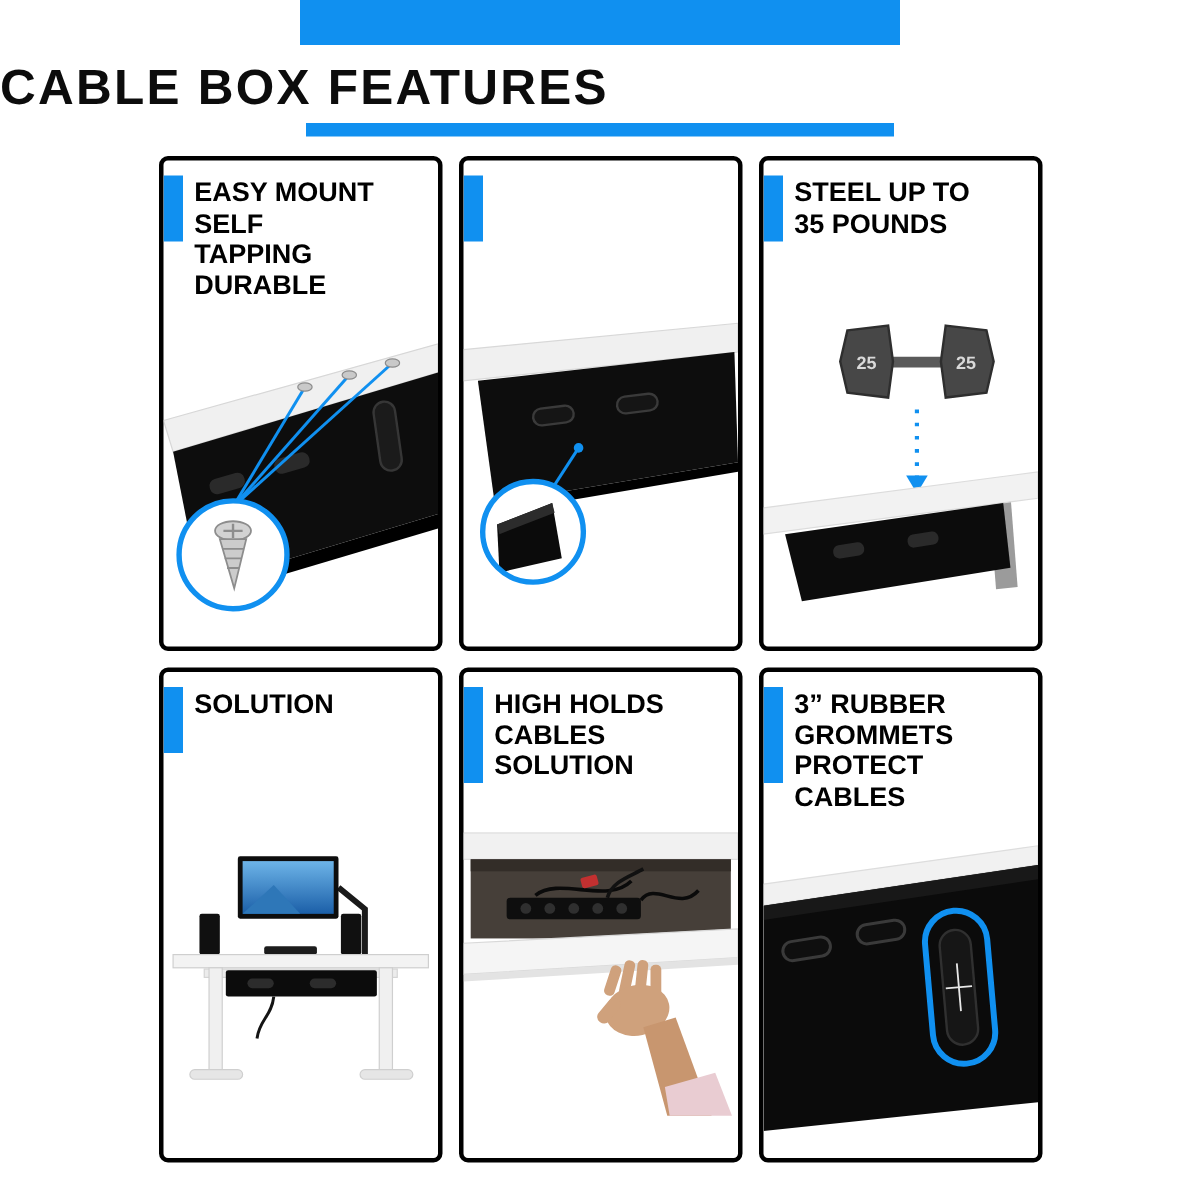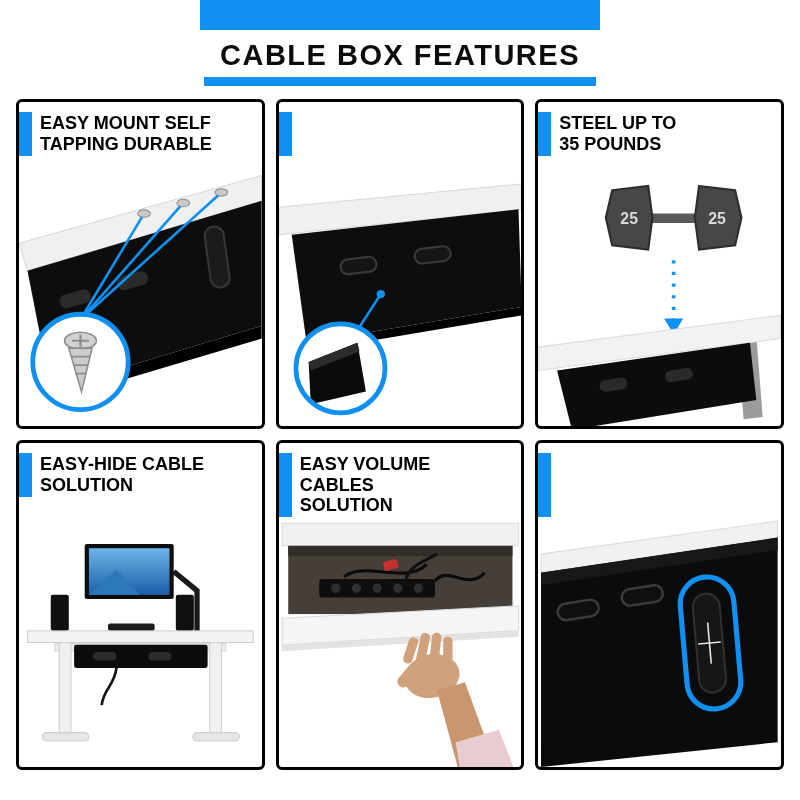--- a/index.html
+++ b/index.html
@@ -1,23 +1,23 @@
 <!DOCTYPE html>
 <html style="--accent: #1090f0;"><head>
 <meta charset="utf-8">
 <style>
   :root { --accent:#1090f0; }
   * { box-sizing:border-box; margin:0; padding:0; }
   html,body { width:800px; height:800px; background:#fff; overflow:hidden;
               font-family:"Liberation Sans", sans-serif; }
   .top-bar { width:400px; height:30px; margin:0 auto; background:var(--accent); }
-  .page-title { text-align:center; font-size:29px; font-weight:800;
+  .page-title { text-align:left; font-size:33px; font-weight:800;
                 letter-spacing:1.5px; color:#0c0c0c; margin-top:9px; }
   .title-underline { width:392px; height:9px; background:var(--accent); margin:5px auto 13px; }
-  .grid { width:768px; margin:0 auto; display:grid;
+  .grid { width:589px; margin:0 auto; display:grid;
           grid-template-columns:repeat(3,1fr); gap:11px; grid-auto-rows:330px; }
   .panel { border:3px solid #000; border-radius:6px; background:#fff;
            display:flex; flex-direction:column; overflow:hidden; }
   .panel-header { display:flex; align-items:flex-start; gap:8px; padding:10px 6px 2px 0; }
   .accent-tab { width:13px; height:44px; background:var(--accent); flex:none; }
   .tab-tall { height:64px; }
   .panel-title { font-size:18px; font-weight:700; line-height:1.15; color:#000; padding-top:1px; }
   .illus { flex:1; min-height:0; }
   .illus svg { width:100%; height:100%; display:block; }
   .accent-stroke { stroke:var(--accent); }
@@ -131,21 +131,20 @@
             <rect x="120" y="193" width="26" height="11" rx="5" fill="#2a2a2a" transform="rotate(-9 133 198)"></rect>
           </g>
         </svg>
       </div>
     </section>
 
     <section class="panel">
       <header class="panel-header">
         <span class="accent-tab"></span>
         <div class="panel-title">
-          <div>EASY-HIDE CABLE</div>
           <div>SOLUTION</div>
         </div>
       </header>
       <div class="illus">
         <svg viewBox="0 0 229 240" preserveAspectRatio="xMidYMid meet">
           <defs>
             <linearGradient id="screen-grad" x1="0" y1="0" x2="0" y2="1">
               <stop offset="0" stop-color="#6db4e8"></stop>
               <stop offset="1" stop-color="#1b5fa8"></stop>
             </linearGradient>
@@ -176,21 +175,21 @@
             <rect x="164" y="214" width="44" height="8" rx="4" fill="#e6e6e6" stroke="#cfcfcf"></rect>
           </g>
         </svg>
       </div>
     </section>
 
     <section class="panel">
       <header class="panel-header">
         <span class="accent-tab tab-tall"></span>
         <div class="panel-title">
-          <div>EASY VOLUME</div>
+          <div>HIGH HOLDS</div>
           <div>CABLES</div>
           <div>SOLUTION</div>
         </div>
       </header>
       <div class="illus">
         <svg viewBox="0 0 229 240" preserveAspectRatio="xMidYMid meet">
           <rect x="0" y="4" width="229" height="22" fill="#f1f1f1" stroke="#dcdcdc"></rect>
           <g>
             <rect x="6" y="26" width="217" height="66" fill="#463f39"></rect>
             <rect x="6" y="26" width="217" height="10" fill="#332d28"></rect>
@@ -221,20 +220,25 @@
             <polygon points="150,166 177,158 207,240 170,240" fill="#c8966f"></polygon>
             <polygon points="168,216 210,204 224,240 172,240" fill="#e9ccd2"></polygon>
           </g>
         </svg>
       </div>
     </section>
 
     <section class="panel">
       <header class="panel-header">
         <span class="accent-tab tab-tall"></span>
+        <div class="panel-title">
+          <div>3” RUBBER</div>
+          <div>GROMMETS</div>
+          <div>PROTECT CABLES</div>
+        </div>
       </header>
       <div class="illus">
         <svg viewBox="0 0 229 240" preserveAspectRatio="xMidYMid meet">
           <polygon points="0,34 229,2 229,18 0,52" fill="#f1f1f1" stroke="#dddddd"></polygon>
           <g>
             <polygon points="0,52 229,18 229,216 0,240" fill="#0b0b0b"></polygon>
             <polygon points="0,52 229,18 229,30 0,64" fill="#181818"></polygon>
             <rect x="16" y="80" width="40" height="16" rx="8" fill="#0f0f0f" stroke="#3a3a3a" stroke-width="2.5" transform="rotate(-9 36 88)"></rect>
             <rect x="78" y="66" width="40" height="16" rx="8" fill="#0f0f0f" stroke="#3a3a3a" stroke-width="2.5" transform="rotate(-9 98 74)"></rect>
           </g>

